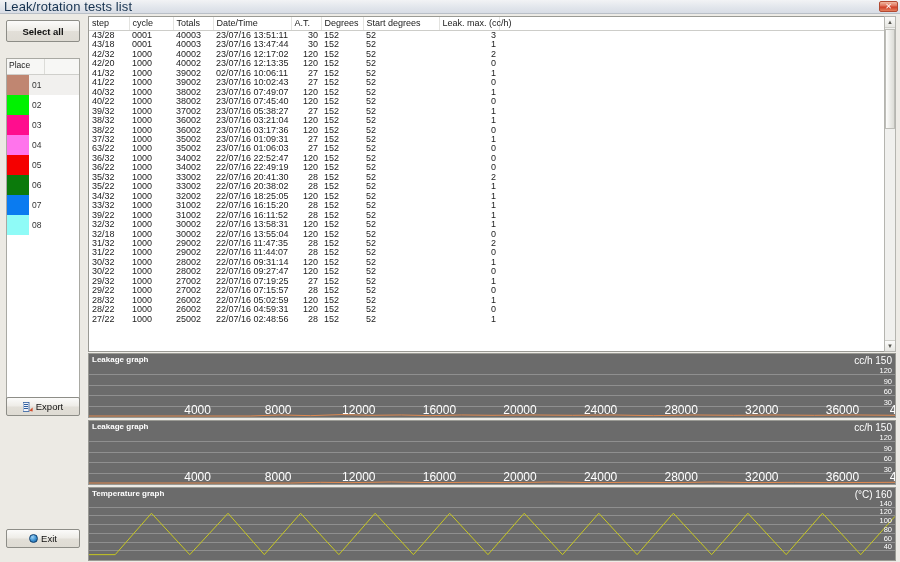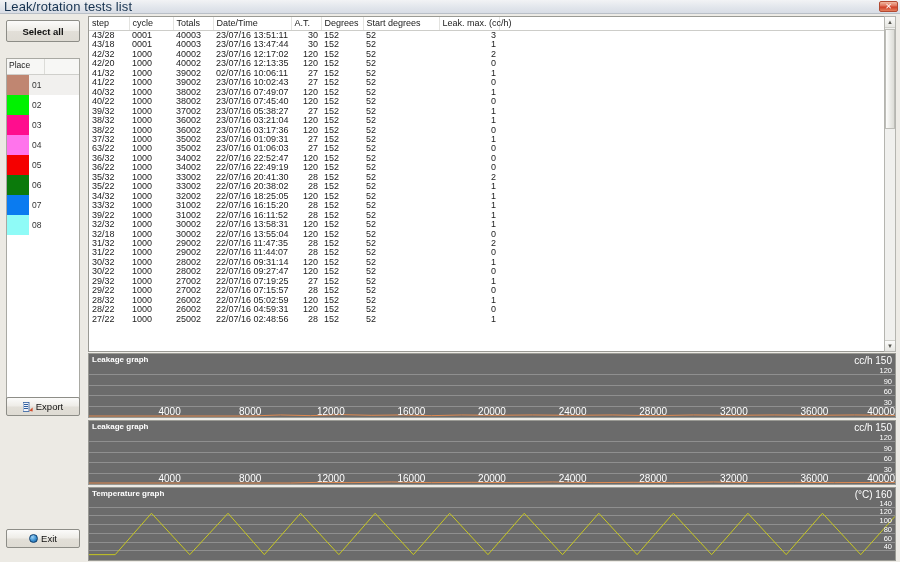--- a/index.html
+++ b/index.html
@@ -130,21 +130,21 @@
     position: absolute; right: 3px; top: 1px; z-index: 4;
     font-size: 10px; color: #ffffff; white-space: nowrap;
   }
   .g-ylabel {
     position: absolute; right: 3px; z-index: 4;
     font-size: 7.5px; color: #ffffff; white-space: nowrap;
   }
   .g-hline { position: absolute; left: 0; width: 100%; height: 1px; background: #8f8f8f; }
   .g-xtick {
     position: absolute; bottom: 0px; z-index: 3;
-    font-size: 10px; color: #ffffff; transform: translateX(-50%); white-space: nowrap;
+    font-size: 12px; color: #ffffff; transform: translateX(-50%); white-space: nowrap; margin-left: 28px;
   }
   .g-xtick.last { transform: translateX(-100%); }
   .g-svg { position: absolute; left: 0; top: 0; width: 100%; height: 100%; z-index: 2; }
 </style>
 </head>
 <body>
 
 <div id="app">
 
   <div class="titlebar">

